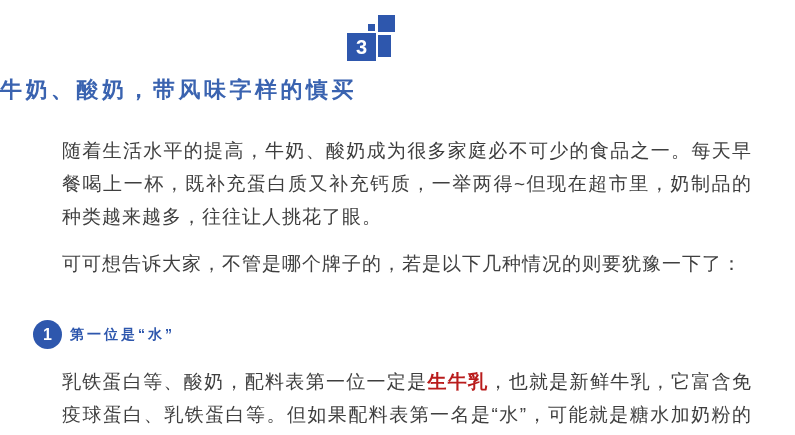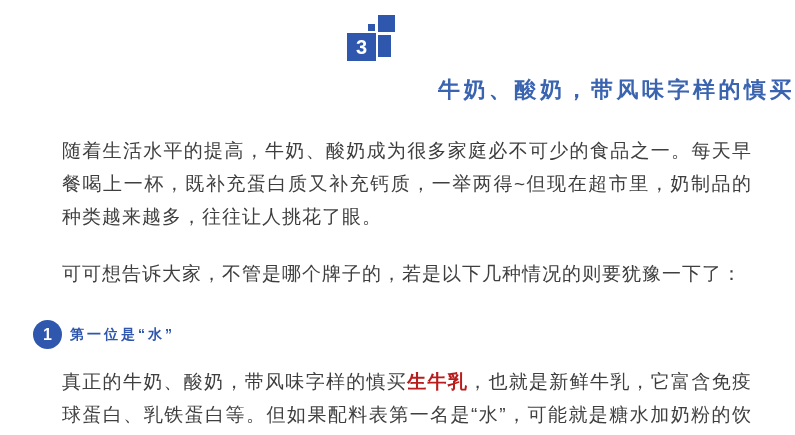--- a/index.html
+++ b/index.html
@@ -35,21 +35,21 @@
   .sq-small { left: 21px; top: 10px; width: 7px;  height: 7px;  }
   .sq-top   { left: 31px; top: 1px;  width: 17px; height: 17px; }
   .sq-mid   { left: 31px; top: 21px; width: 13px; height: 22px; }
 
   
   .title {
     position: absolute;
     left: 0; right: 0;
     top: 78px;
     margin: 0;
-    text-align: right;
+    text-align: left;
     font-size: 22px;
     line-height: 24px;
     font-weight: bold;
     letter-spacing: 3.5px;
     color: var(--title-blue);
   }
 
   
   .body {
     position: absolute;
@@ -58,21 +58,21 @@
     margin: 5px;
     font-size: 19px;
     letter-spacing: 1px;
     line-height: 33px;
     color: #3f3f3f;
     text-align: justify;
     text-justify: inter-ideograph;
     word-break: break-all;
   }
   .intro { top: 129px; }
-  .lead  { top: 252px; }
+  .lead  { top: 242px; }
   .sec-body { top: 360px; }
   .sec-body b { font-weight: bold; color: #b91c1c; }
 
   
   .section-heading {
     position: absolute;
     left: 33px;
     top: 320px;
     display: flex;
     align-items: center;
@@ -117,15 +117,15 @@
 
   <p class="body lead">可可想告诉大家，不管是哪个牌子的，若是以下几种情况的则要犹豫一下了：</p>
 
   <div class="section-heading">
     <span class="num-circle">
       <span>1</span>
     </span>
     <span class="heading-text">第一位是“水”</span>
   </div>
 
-  <p class="body sec-body"><span>真正的牛奶、酸奶，带风味字样的慎买</span><b>生牛乳</b><span>，也就是新鲜牛乳，它富含免疫球蛋白、乳铁蛋白等。但如果配料表第一名是“水”，可能就是糖水加奶粉的饮料。</span></p>
+  <p class="body sec-body"><span>乳铁蛋白等、酸奶，配料表第一位一定是</span><b>生牛乳</b><span>，也就是新鲜牛乳，它富含免疫球蛋白、乳铁蛋白等。但如果配料表第一名是“水”，可能就是糖水加奶粉的饮料。</span></p>
 
 </div>
 
 </body></html>

